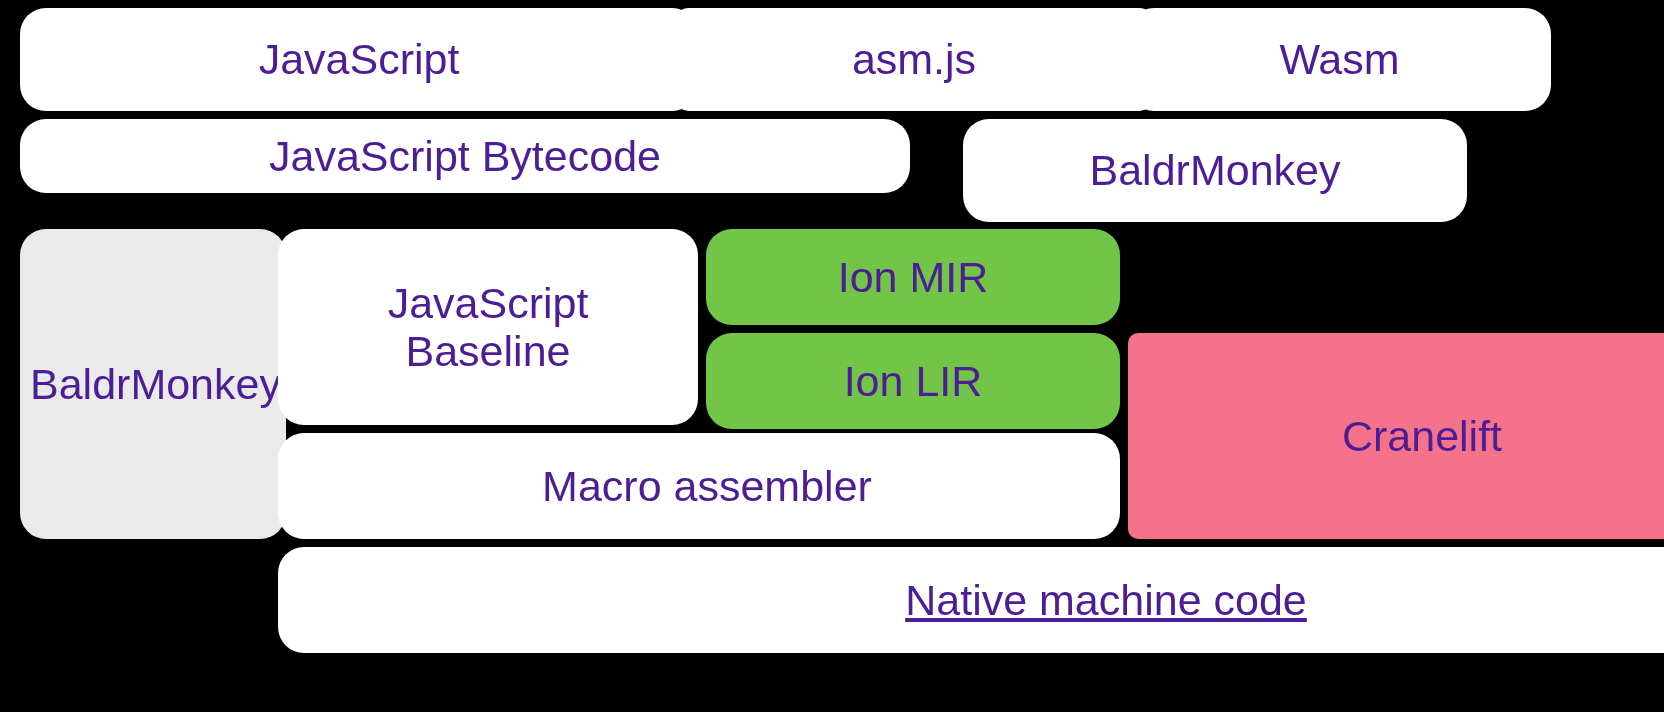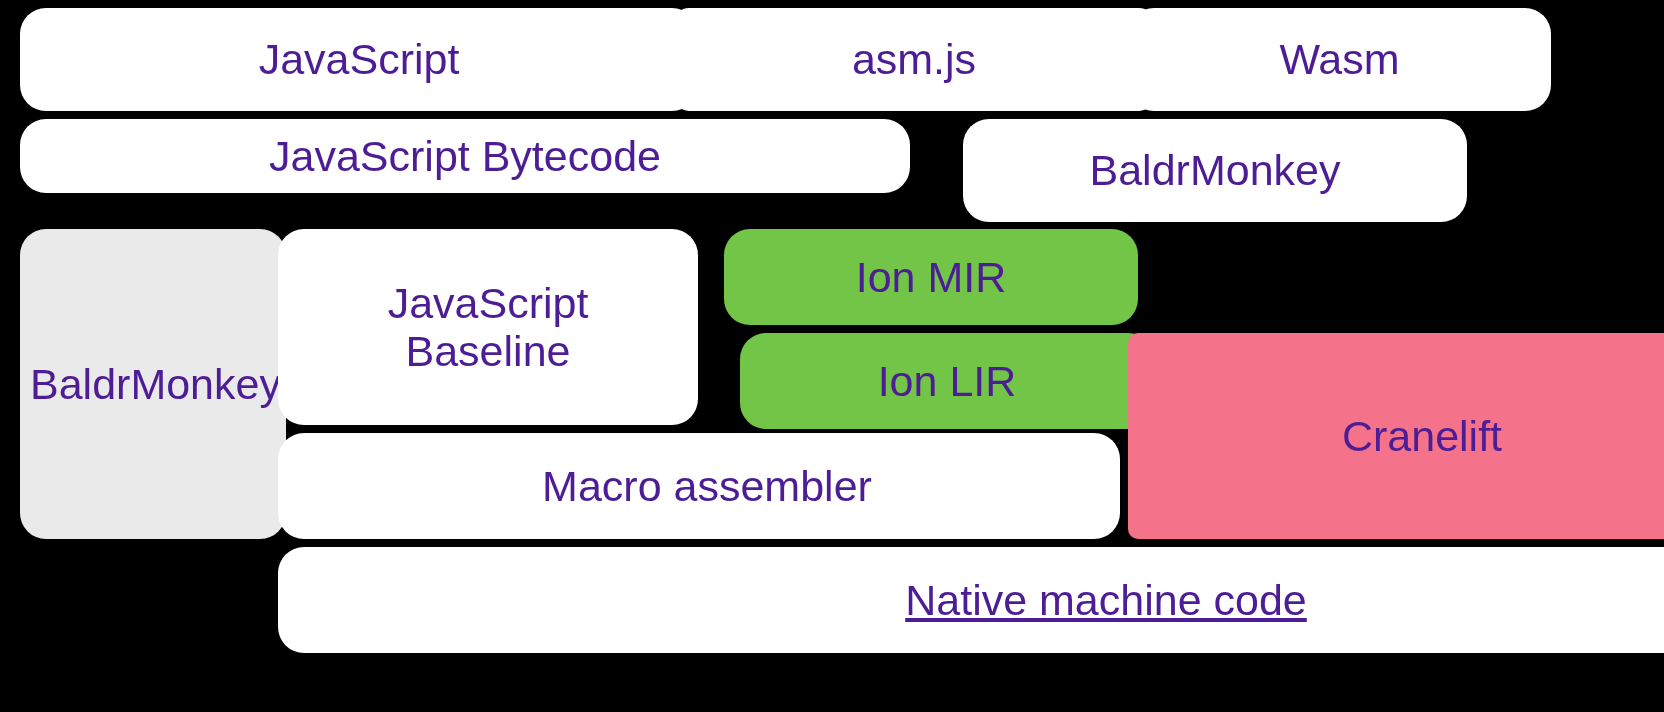--- a/index.html
+++ b/index.html
@@ -50,22 +50,22 @@
   #n-asmjs           { left: 674px;  top: 8px;   width: 480px;  height: 103px; border-radius: 15px; }
   #n-wasm            { left: 1128px; top: 8px;   width: 423px;  height: 103px; }
 
   
   #n-js-bytecode     { left: 20px;   top: 119px; width: 890px;  height: 74px; }
   #n-baldrmonkey     { left: 963px;  top: 119px; width: 504px;  height: 103px; }
 
   
   #n-interpreter     { left: 20px;   top: 229px; width: 266px;  height: 310px; }
   #n-js-baseline     { left: 278px;  top: 229px; width: 420px;  height: 196px; }
-  #n-ion-mir         { left: 724px;  top: 229px; width: 414px;  height: 96px;  }
-  #n-ion-lir         { left: 706px;  top: 333px; width: 414px;  height: 96px; margin-left: 34px;  }
+  #n-ion-mir         { left: 706px;  top: 229px; width: 414px;  height: 96px;  }
+  #n-ion-lir         { left: 706px;  top: 333px; width: 414px;  height: 96px;  }
   #n-cranelift       { left: 1128px; top: 333px; width: 588px;  height: 206px; border-radius: 10px; }
   #n-macro-assembler { left: 278px;  top: 433px; width: 842px;  height: 106px; padding-left: 16px; }
   #n-native-code     { left: 278px;  top: 547px; width: 1656px; height: 106px; text-decoration: underline; }
 </style>
 </head>
 <body>
 
 <div id="diagram-root">
 
   <div class="node fill-white" id="n-javascript">

